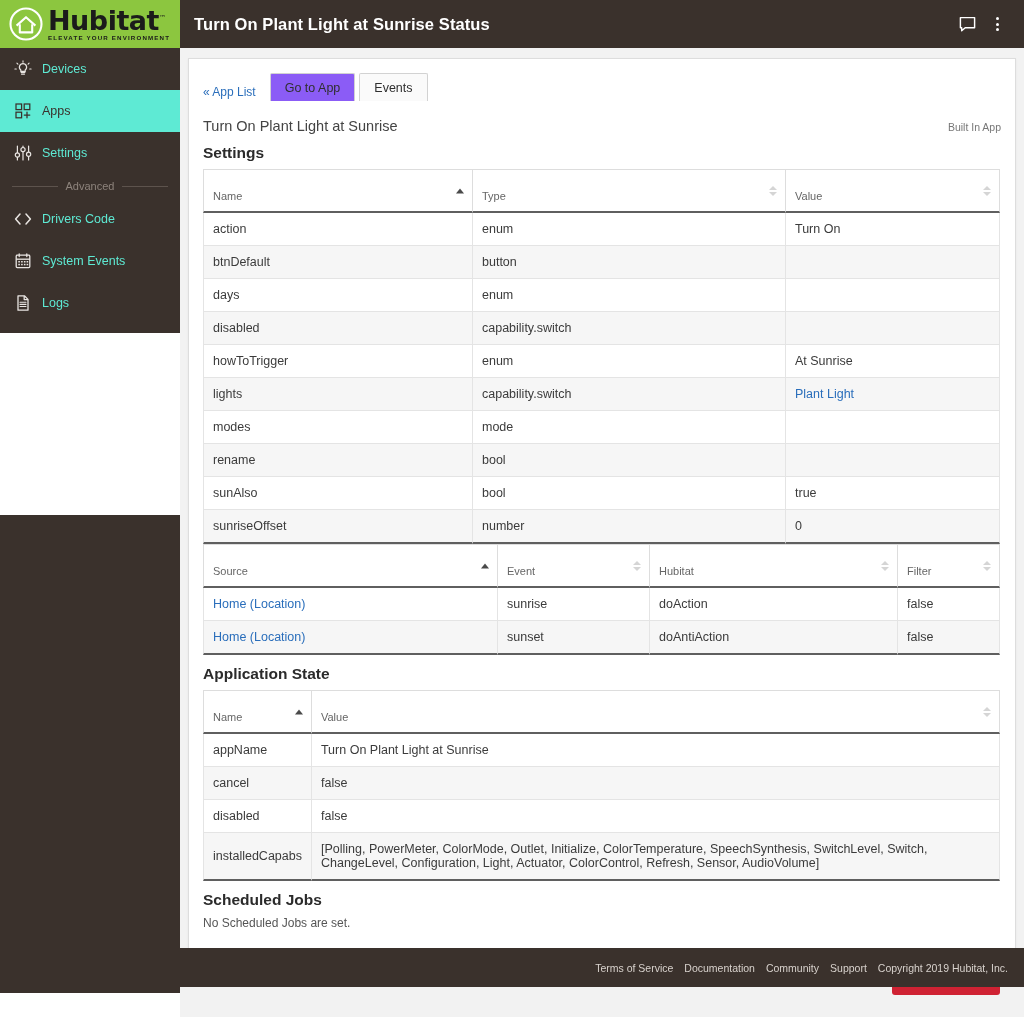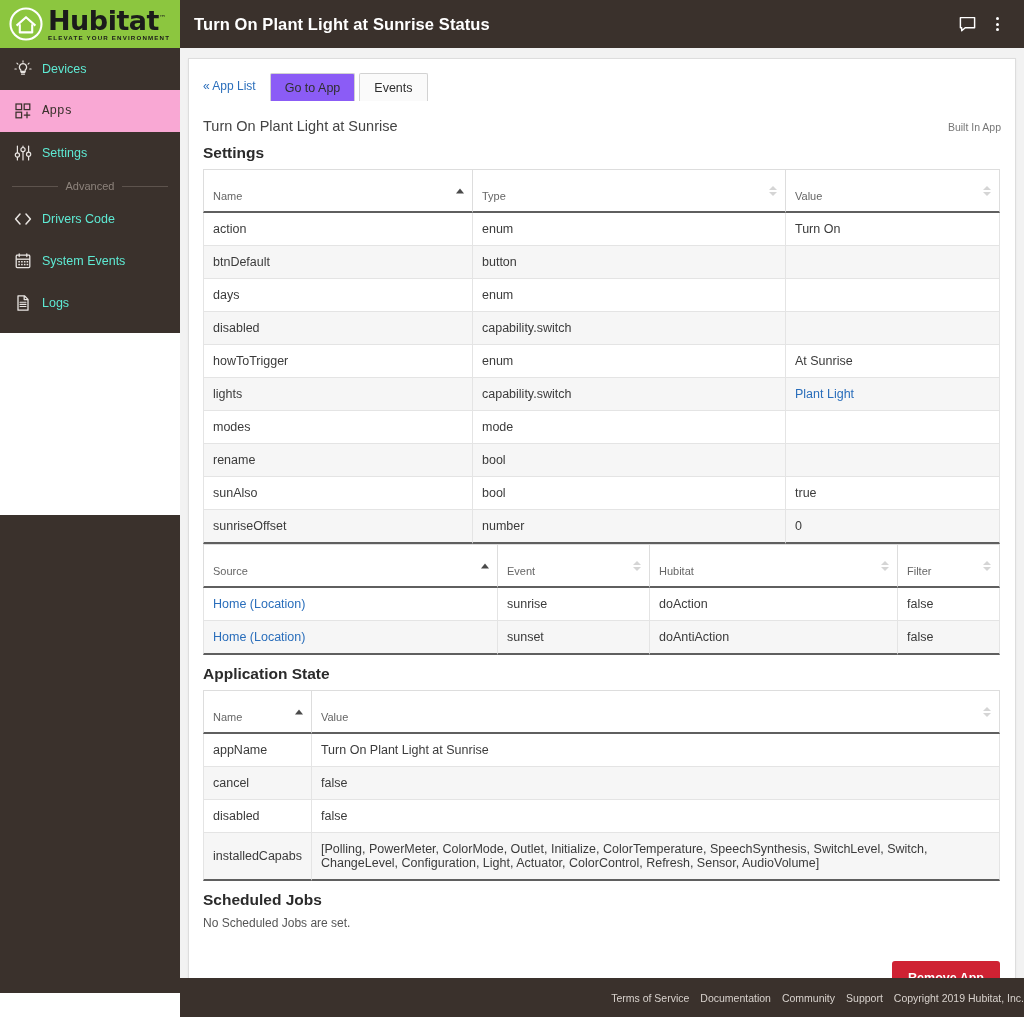--- a/index.html
+++ b/index.html
@@ -35,21 +35,21 @@
     display: block; font-size: 6.2px; color: #1b1b1b; letter-spacing: 1.15px;
     font-weight: 700; margin-top: 1px; white-space: nowrap;
   }
 
   .navblock { background: #3a312c; padding-bottom: 9px; }
   .nav-item {
     display: flex; align-items: center;
     height: 42px; padding-left: 10px; color: #5eead4;
     font-size: 12.5px; cursor: pointer;
   }
-  .nav-item.active { background: #f9a8d4; color: #3a312c; font-family: Liberation Mono, monospace; }
+  .nav-item.active { background: #5eead4; color: #3a312c; }
   .nav-ico {
     width: 26px; flex: 0 0 26px; display: flex;
     align-items: center; justify-content: center;
   }
   .nav-label { margin-left: 6px; }
   .adv-divider {
     display: flex; align-items: center; height: 24px;
     padding: 0 12px; color: #8d837c; font-size: 11px;
   }
   .adv-divider .ln { flex: 1; height: 1px; background: #5d534d; }
@@ -80,21 +80,21 @@
   }
   .panel {
     background: #fff; border: 1px solid #ddd;
     width: 828px; height: 924px; padding: 12px 14px 0 14px;
     box-shadow: 0 1px 2px rgba(0,0,0,.06);
   }
 
   .tabrow { display: flex; align-items: flex-end; height: 30px; }
   .applist-link {
     color: #2a6ebb; font-size: 12px; margin-right: 14px;
-    margin-bottom: 8px; cursor: pointer; text-decoration: none;
+    margin-bottom: 2px; cursor: pointer; text-decoration: none;
   }
   .tab {
     background: #8b5cf6; border: 1px solid #d2d2d2; border-bottom: none;
     padding: 7px 14px 6px 14px; font-size: 12.5px; color: #2f2f2f;
     cursor: pointer; margin-right: 4px; border-radius: 2px 2px 0 0;
   }
   .tab.sel { background: #fafafa; }
 
   .apphead {
     display: flex; align-items: baseline; margin-top: 17px; margin-bottom: 9px;
@@ -135,24 +135,24 @@
   .nojobs { font-size: 12px; color: #555; margin-top: 6px; }
   .removerow { display: flex; justify-content: flex-end; margin-top: 31px; padding-right: 1px; }
   .btn-remove {
     background: #cf2233; color: #fff; border: none; border-radius: 3px;
     font-size: 12.5px; font-weight: 700; padding: 10px 16px; cursor: pointer;
     font-family: "Liberation Sans", sans-serif;
   }
 
   
   .footer {
-    position: absolute; left: 180px; top: 978px;
+    position: absolute; left: 180px; top: 948px;
     width: 844px; height: 39px; background: #3a312c;
     display: flex; align-items: center; justify-content: flex-end;
-    gap: 11px;
+    padding-right: 16px; gap: 11px;
   }
   .footer span, .footer a {
     color: #d8d2cd; font-size: 10.5px; text-decoration: none; cursor: pointer;
   }
   .footer .copy { cursor: default; }
 </style>
 </head>
 <body>
 
 <div class="app">

